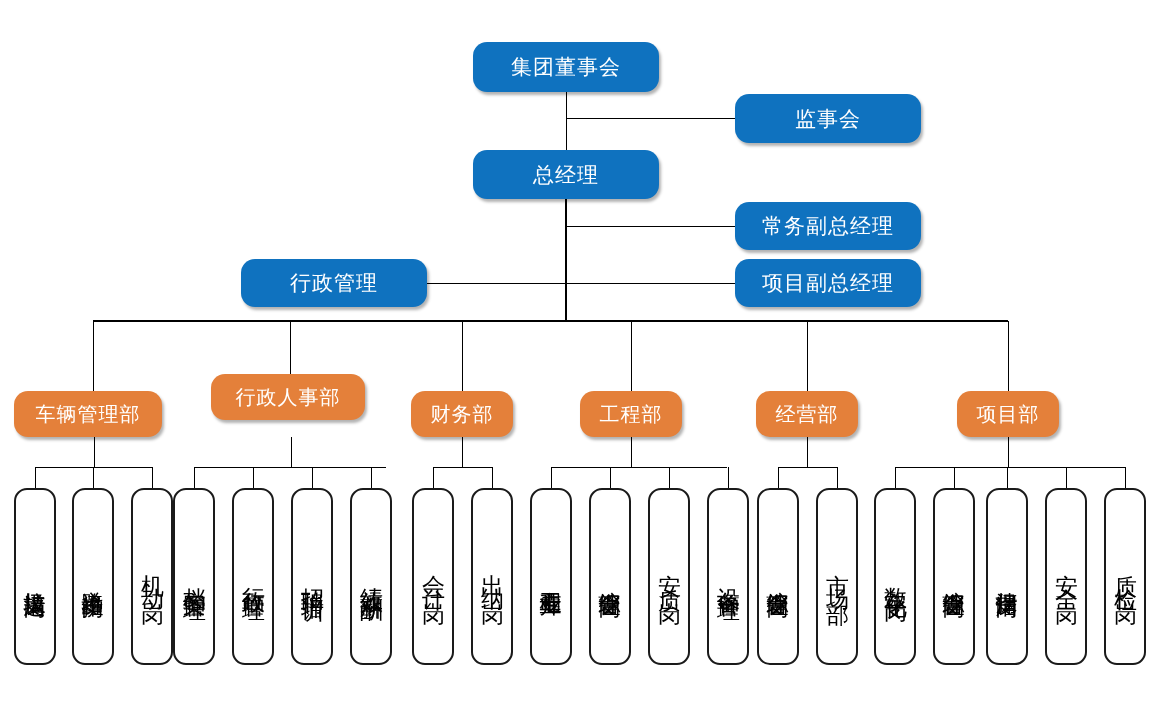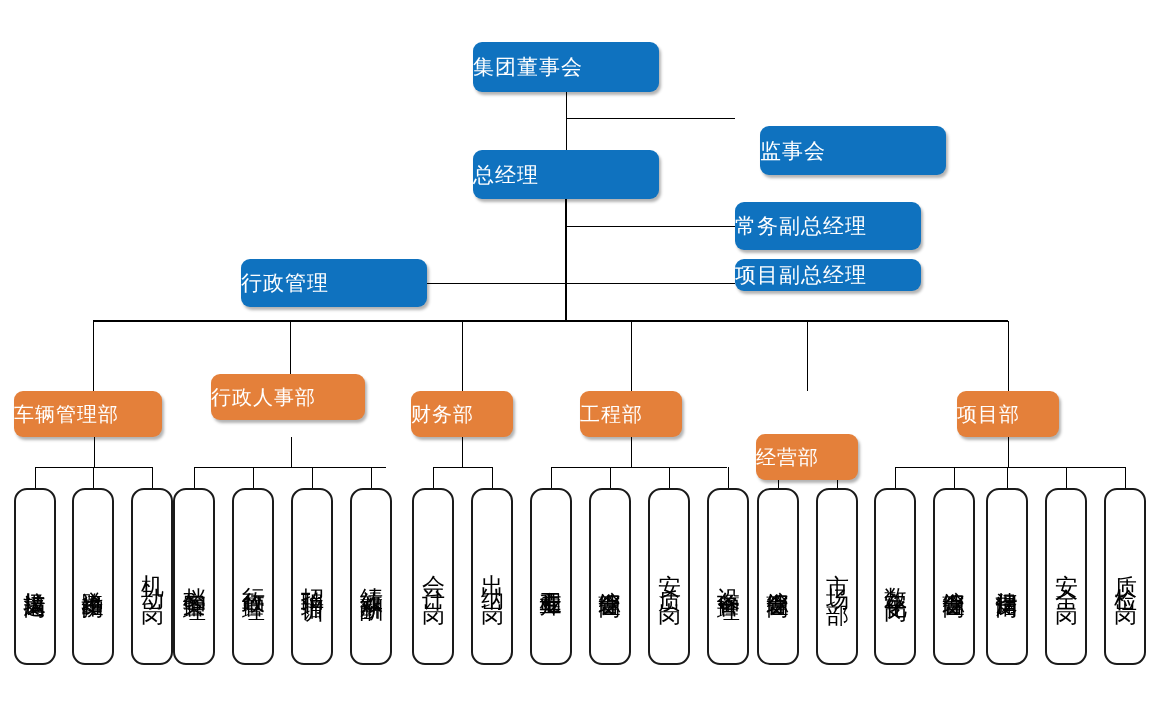--- a/index.html
+++ b/index.html
@@ -24,23 +24,24 @@
   }
   .line.h { height: 1px; }
   .line.v { width: 1px; }
   .line.thick-h { height: 2px; }
   .line.thick-v { width: 2px; }
 
   
   .node {
     position: absolute;
     box-sizing: border-box;
-    border-radius: 9px;
+    border-radius: 14px;
     display: flex;
     align-items: center;
+    justify-content: center;
     text-align: center;
     color: #ffffff;
     letter-spacing: 1px;
     line-height: 1.1;
   }
   .node.blue {
     background: #0f72bf;
     box-shadow: 2px 3px 3px rgba(0,0,0,0.30);
     font-size: 21px;
   }
@@ -123,33 +124,33 @@
       <div class="line v" style="left: 954px; top: 467px; height: 21px;"></div>
       <div class="line v" style="left: 1007px; top: 467px; height: 21px;"></div>
       <div class="line v" style="left: 1066px; top: 467px; height: 21px;"></div>
       <div class="line v" style="left: 1125px; top: 467px; height: 21px;"></div>
     </div>
 
   <div class="node blue" style="left:473px; top:42px; width:186px; height:50px;">
     <span>集团董事会</span>
   </div>
 
-  <div class="node blue" style="left:760px; top:94px; width:186px; height:49px;margin-top:32px;">
+  <div class="node blue" style="left:735px; top:94px; width:186px; height:49px;">
     <span>监事会</span>
   </div>
 
   <div class="node blue" style="left:473px; top:150px; width:186px; height:49px;">
     <span>总经理</span>
   </div>
 
   <div class="node blue" style="left:735px; top:202px; width:186px; height:48px;">
     <span>常务副总经理</span>
   </div>
 
-  <div class="node blue" style="left:735px; top:259px; width:186px; height:32px;">
+  <div class="node blue" style="left:735px; top:259px; width:186px; height:48px;">
     <span>项目副总经理</span>
   </div>
 
   <div class="node blue" style="left:241px; top:259px; width:186px; height:48px;">
     <span>行政管理</span>
   </div>
 
   <div id="departments-layer">
       <div class="node orange" style="left: 14px; top: 391px; width: 148px; height: 46px;">
         <span>车辆管理部</span>
@@ -195,21 +196,21 @@
       </div>
       <div class="leaf" style="left: 589px; top: 488px; width: 42px; height: 177px;">
         <span class="vtext" style="letter-spacing: 1px; font-size: 22px;">综合管理岗</span>
       </div>
       <div class="leaf" style="left: 648px; top: 488px; width: 42px; height: 177px;">
         <span class="vtext" style="letter-spacing: 14px;">安质岗</span>
       </div>
       <div class="leaf" style="left: 707px; top: 488px; width: 42px; height: 177px;">
         <span class="vtext">设备管理</span>
       </div>
-      <div class="node orange" style="left: 756px; top: 391px; width: 102px; height: 46px; margin-top: 43px;">
+      <div class="node orange" style="left: 756px; top: 391px; width: 102px; height: 46px;">
         <span>经营部</span>
       </div>
       <div class="leaf" style="left: 757px; top: 488px; width: 42px; height: 177px;">
         <span class="vtext" style="letter-spacing: 1px; font-size: 22px;">综合管理岗</span>
       </div>
       <div class="leaf" style="left: 816px; top: 488px; width: 42px; height: 177px;">
         <span class="vtext" style="letter-spacing: 14px;">市场部</span>
       </div>
       <div class="node orange" style="left: 957px; top: 391px; width: 102px; height: 46px;">
         <span>项目部</span>

